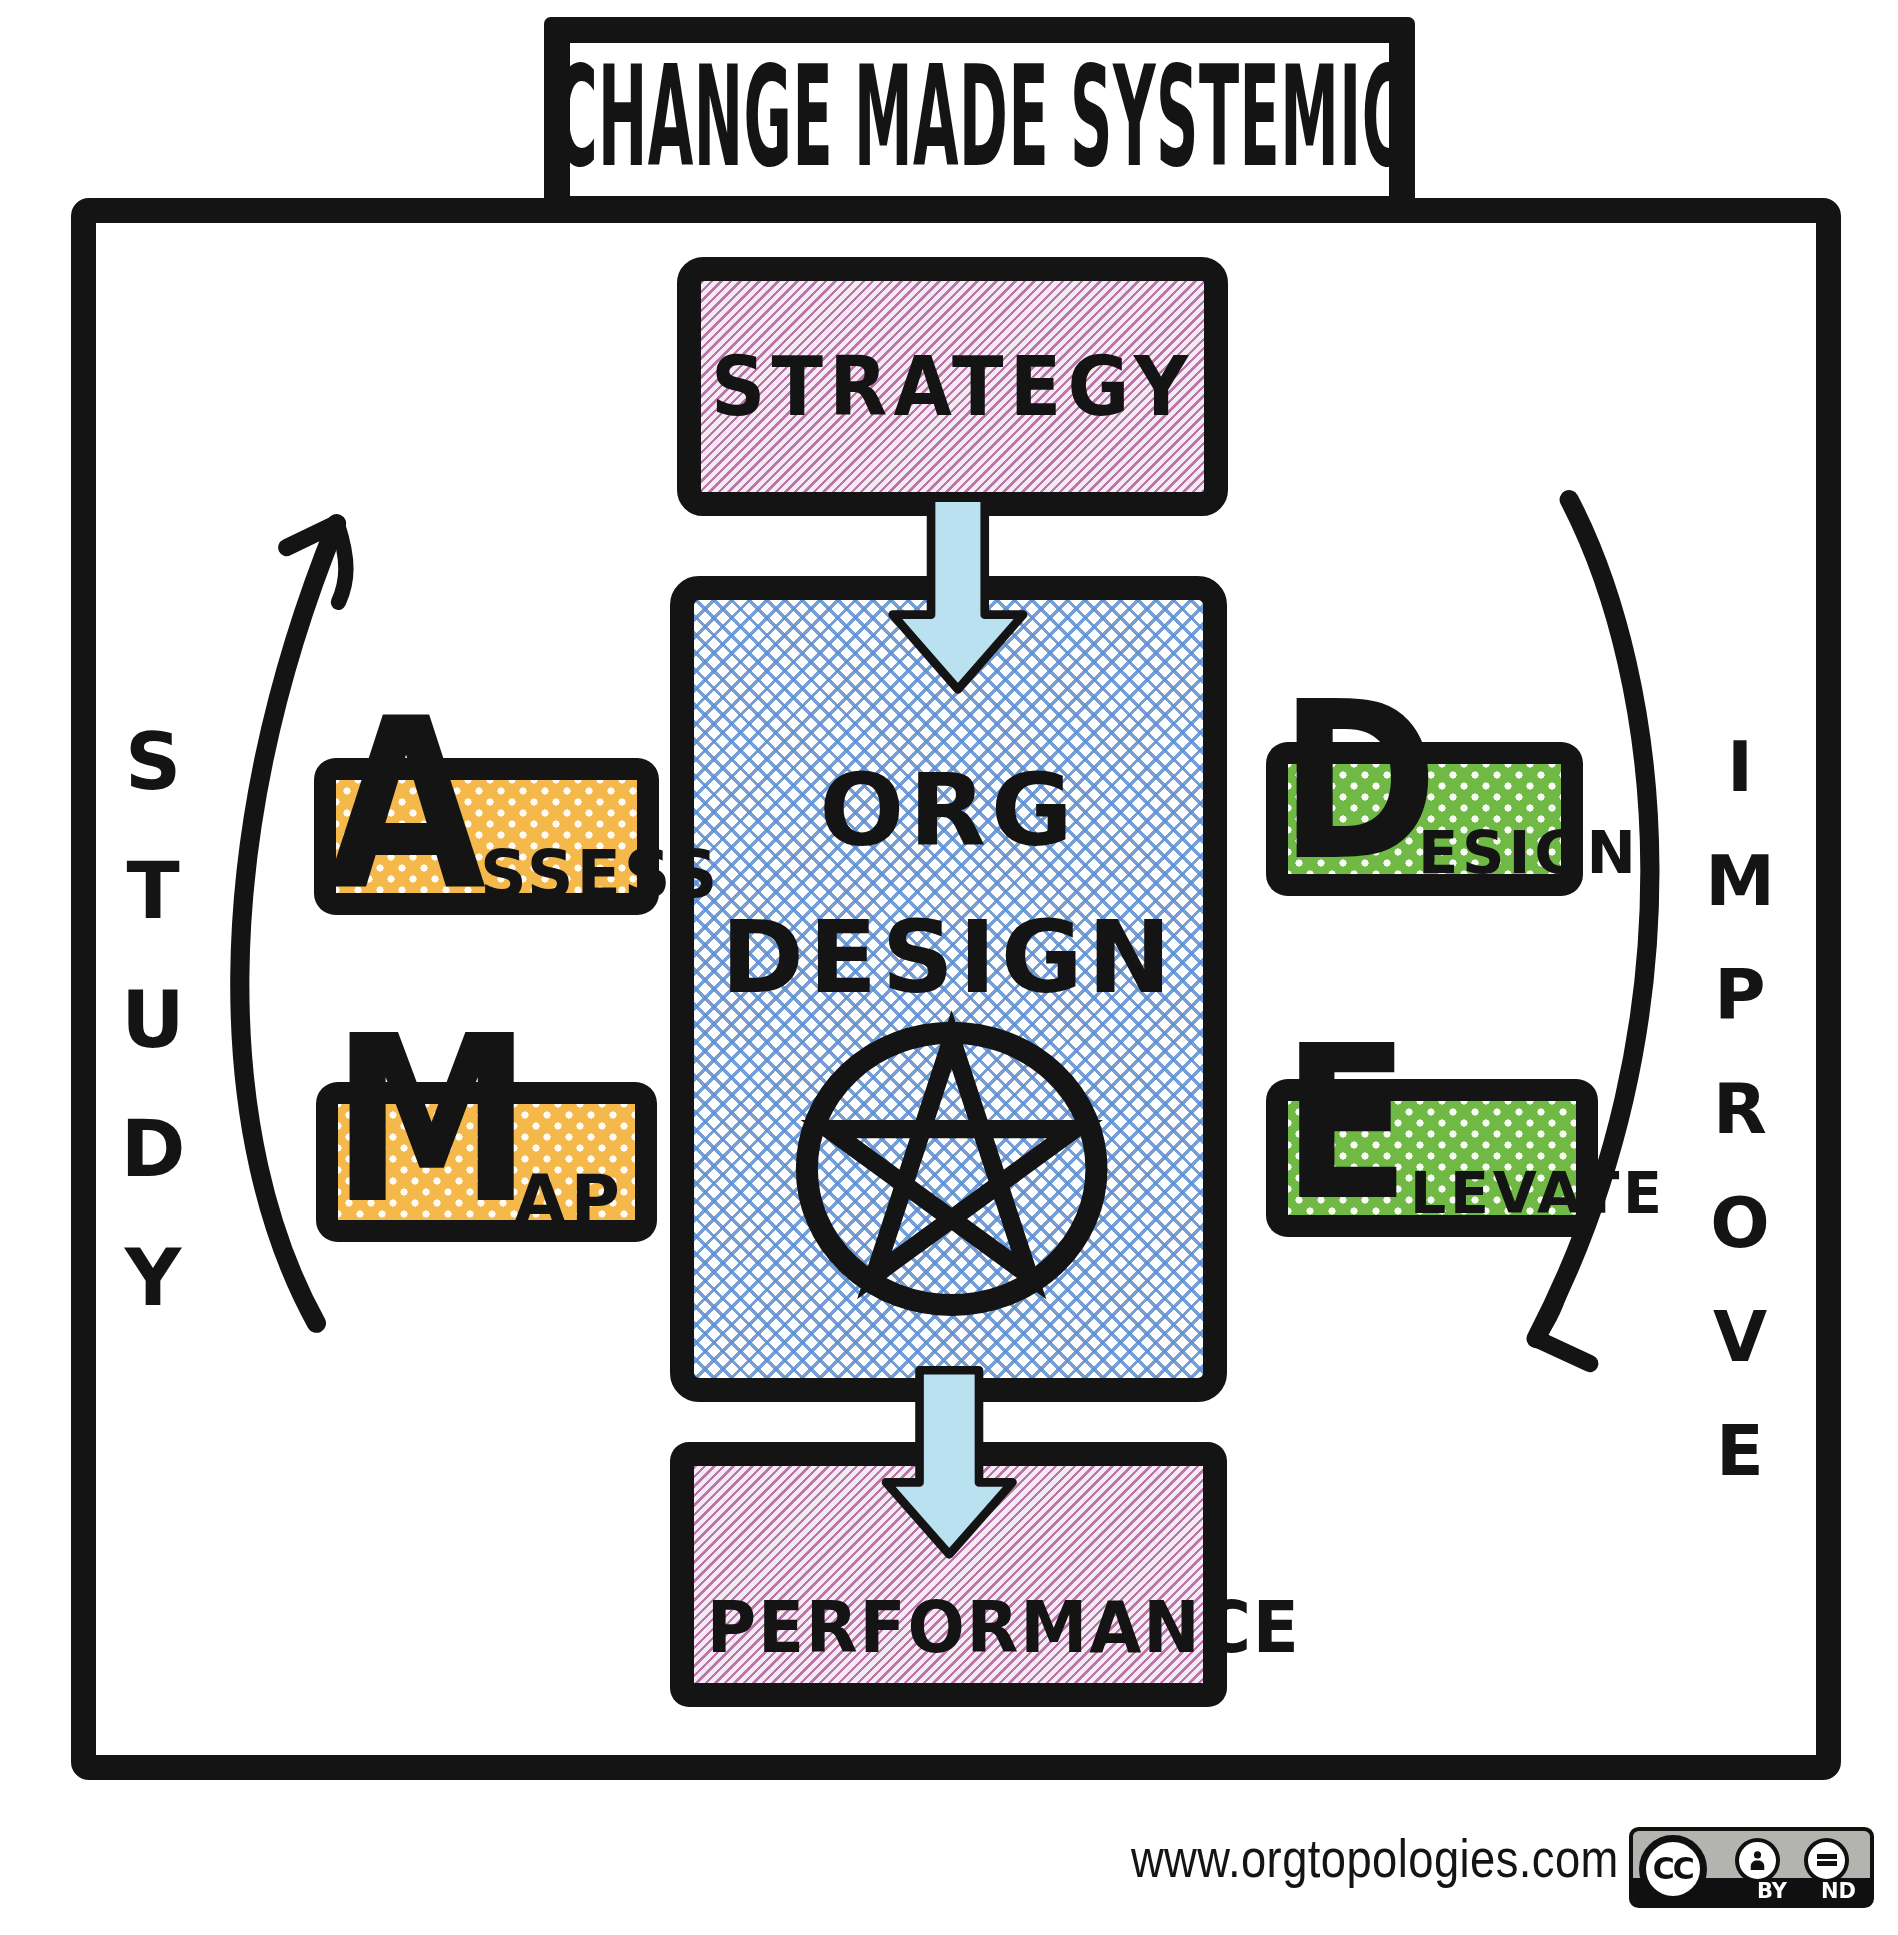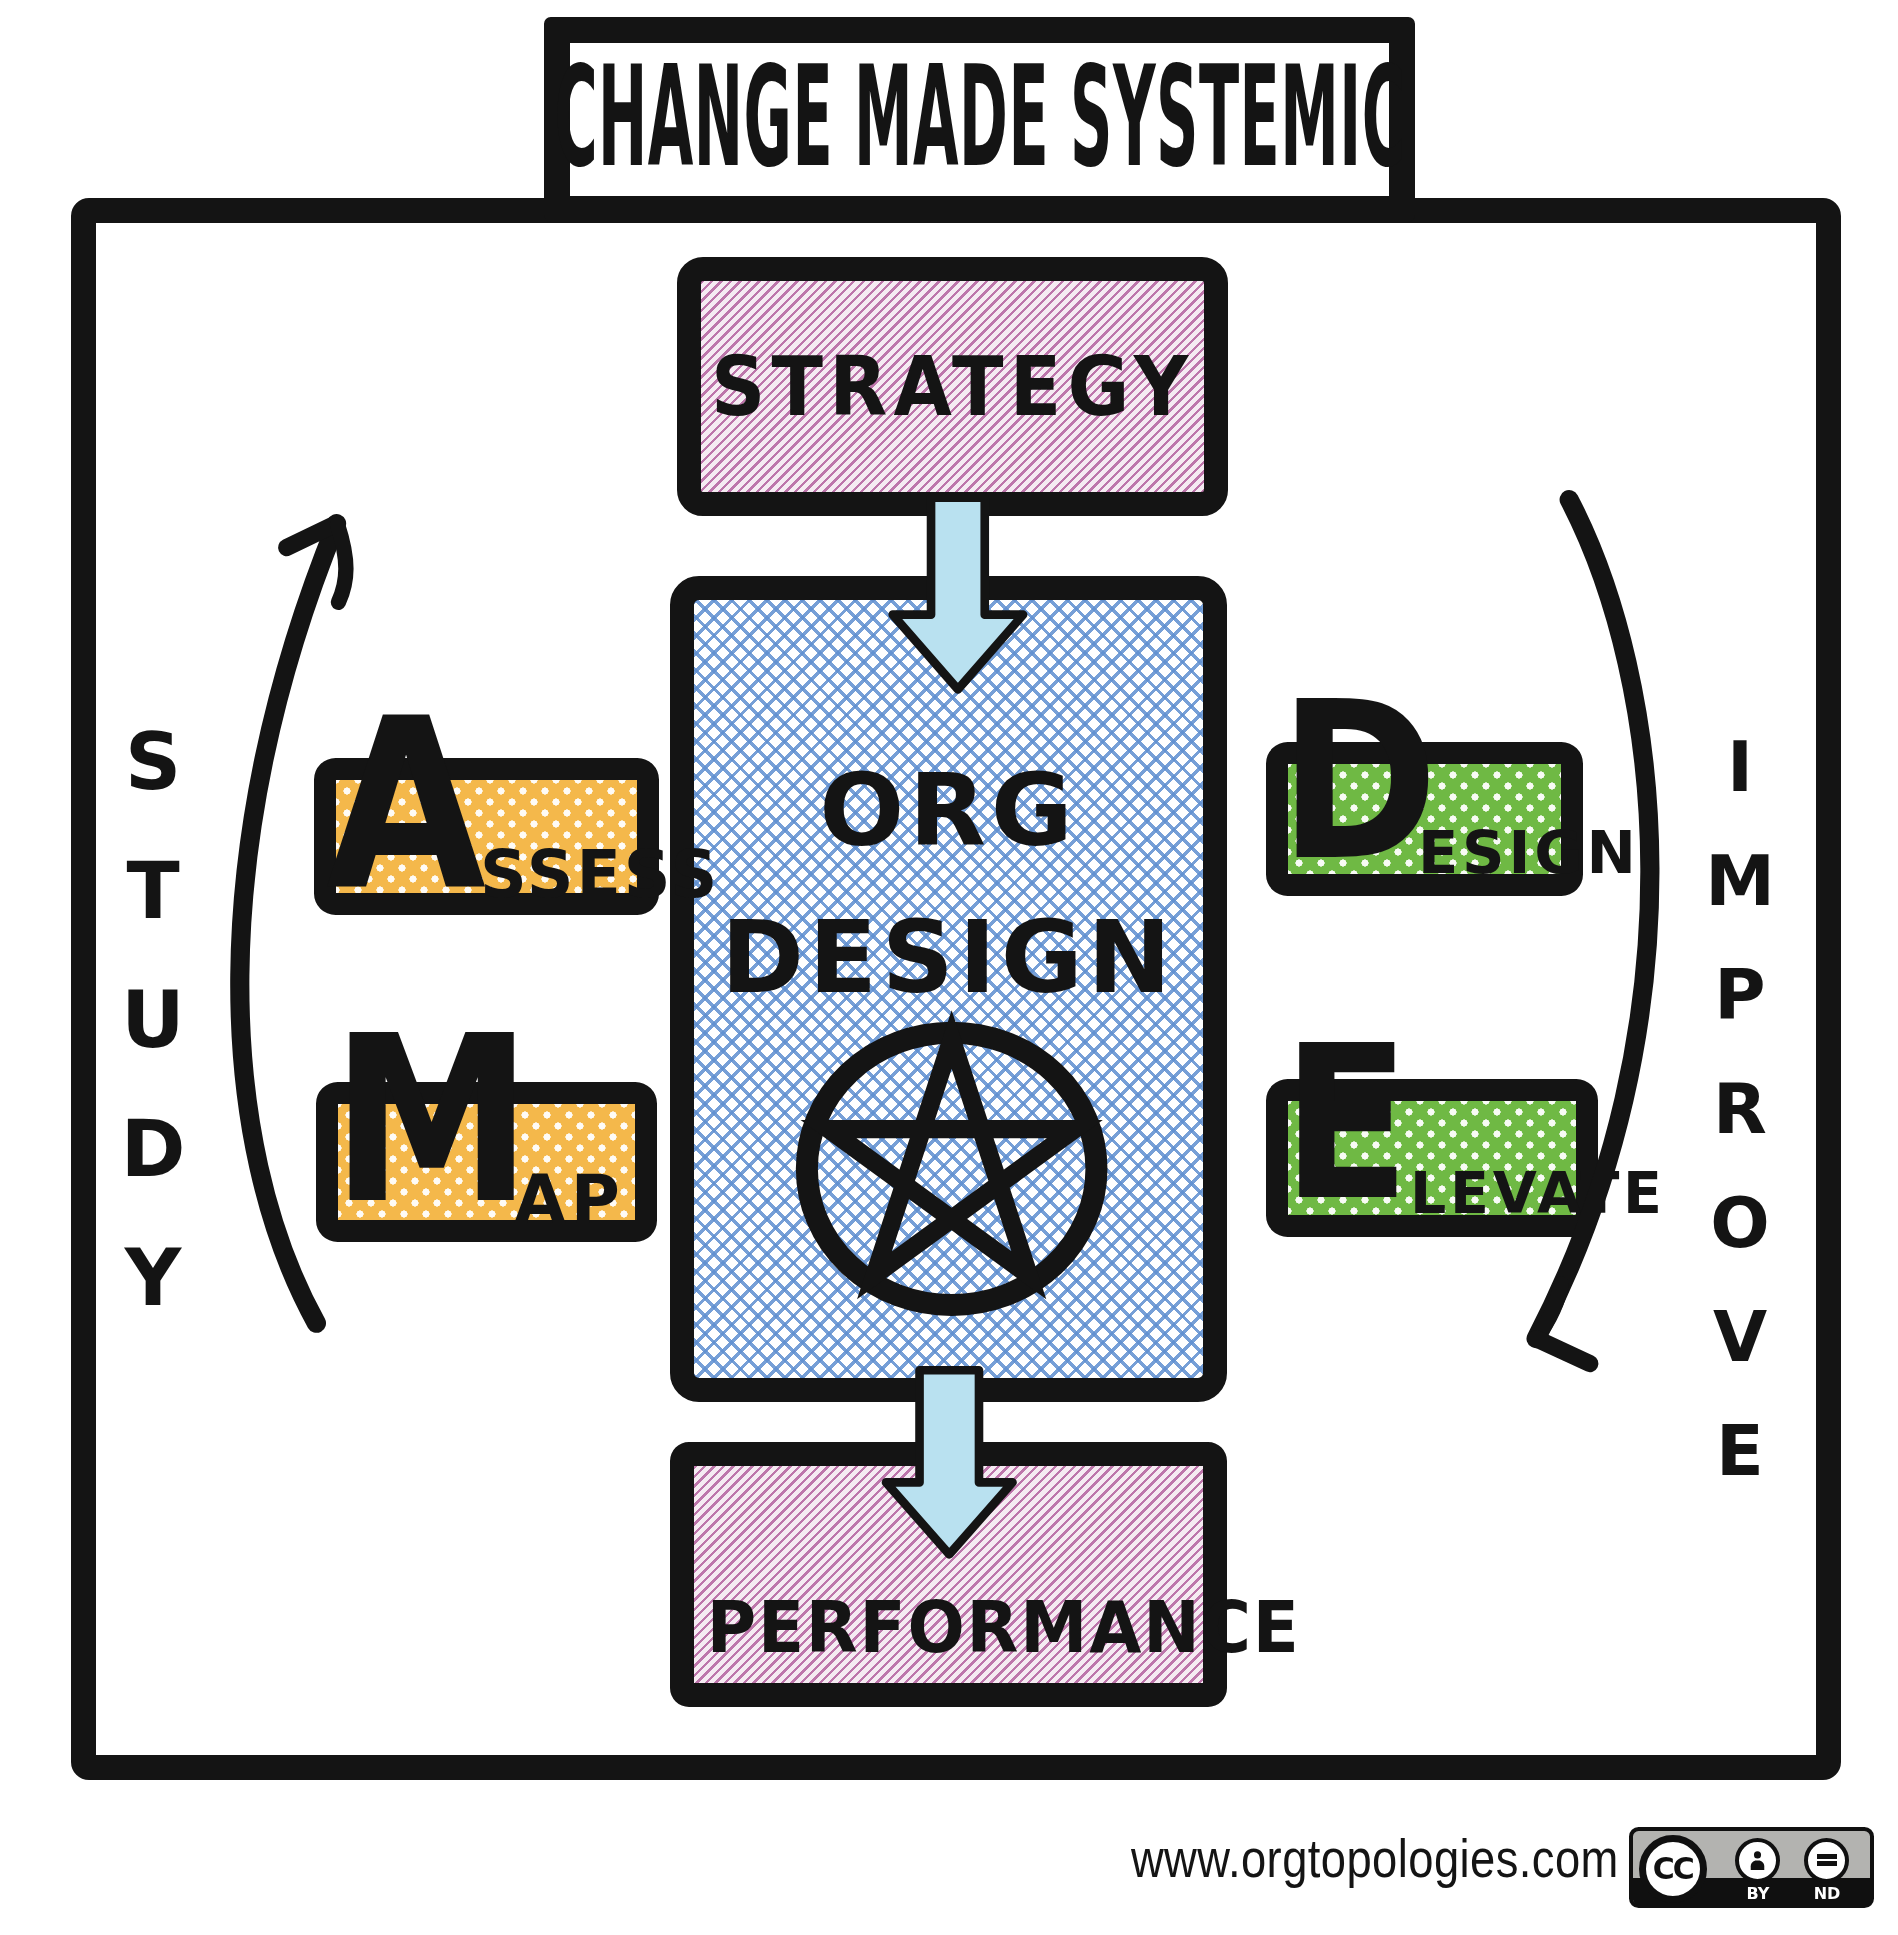--- a/index.html
+++ b/index.html
@@ -94,21 +94,21 @@
     position:absolute;left:1629px;top:1827px;width:245px;height:81px;
     background:#b3b3b0;border:4.8px solid #101010;border-radius:9.6px;box-sizing:border-box;z-index:3;padding-left:47px;
   }
   .badge .strip{position:absolute;left:-0.5px;right:-0.5px;bottom:-0.5px;height:27px;background:#101010;border-radius:0 0 5.8px 5.8px;}
   .circ{position:absolute;background:#ffffff;border-radius:50%;box-sizing:border-box;display:flex;align-items:center;justify-content:center;}
   .cc-circ{left:5.8px;top:3.8px;width:68px;height:68px;border:7.2px solid #101010;z-index:2;}
   .cc-circ .cc-text{font-weight:bold;font-size:30px;letter-spacing:-1.9px;color:#101010;}
   .by-circ{left:102px;top:6.7px;width:45px;height:45px;border:4.8px solid #101010;}
   .nd-circ{left:171px;top:6.7px;width:45px;height:45px;border:4.8px solid #101010;}
   .eq{width:20px;height:12.5px;border-top:5.3px solid #101010;border-bottom:5.3px solid #101010;box-sizing:border-box;}
-  .strip-label{position:absolute;bottom:1px;width:58px;text-align:center;color:#ffffff;font-weight:bold;font-size:16px;z-index:3;}
+  .strip-label{position:absolute;bottom:1px;width:58px;text-align:right;color:#ffffff;font-weight:bold;font-size:21px;z-index:3;}
   .by-label{left:96px;}
   .nd-label{left:165px;}
 </style>
 </head>
 <body>
 
 <div class="canvas">
 
   <div class="frame"></div>
 

